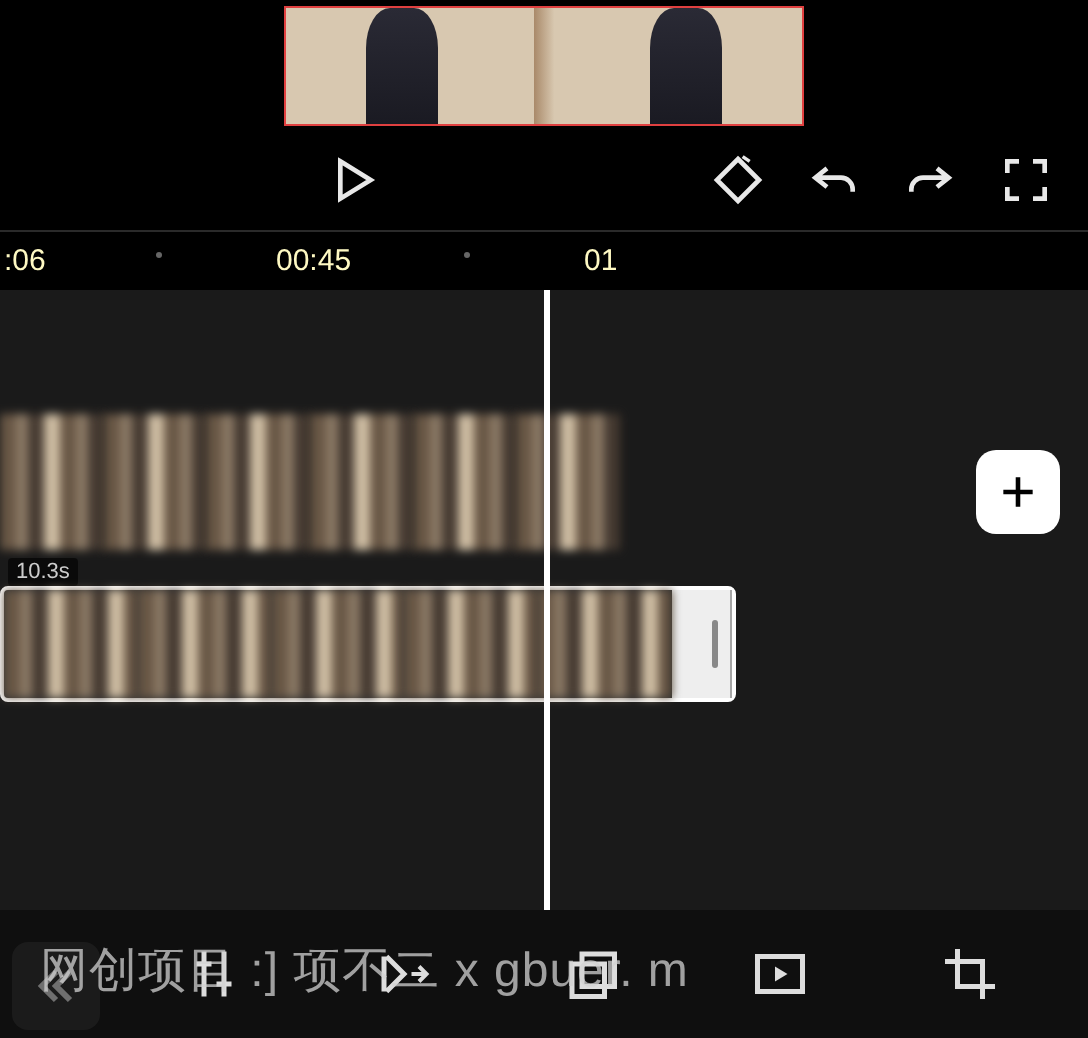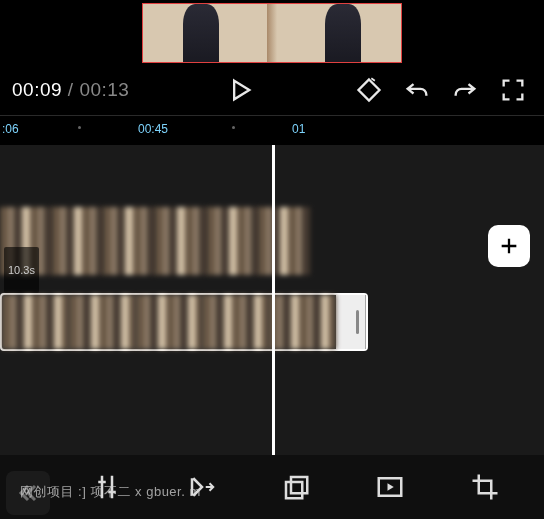--- a/index.html
+++ b/index.html
@@ -40,21 +40,21 @@
     background:#000;
   }
   .time { font-size: 19px; letter-spacing:0.5px;}
   .time .cur { color:#fff; }
   .time .sep, .time .tot { color:#888; }
   .spacer { flex:1; }
   .tbtn { width:38px; height:38px; display:flex; align-items:center; justify-content:center; cursor:pointer;}
   .tbtn svg { width:28px; height:28px; stroke:#e8e8e8; fill:none; stroke-width:2; }
   .ruler {
     height: 30px; background:#000; border-top:1px solid #2a2a2a;
-    position:relative; font-size:12px; color:#7dd3fc;
+    position:relative; font-size:15px; color:#fef9c3;
   }
   .ruler .tick { position:absolute; top:6px; }
   .ruler .dot { position:absolute; top:10px; width:3px; height:3px; background:#666; border-radius:50%;}
   .timeline {
     height: 310px;
     background:#1a1a1a;
     position:relative;
     overflow:hidden;
   }
   .playhead {
@@ -67,21 +67,21 @@
     position:absolute; left:0;
     height:68px;
     display:flex;
   }
   .track1 { top: 62px; width:310px; }
   .track2 { top: 148px; width:368px; height:58px; border:2px solid #fff; border-radius:4px; background:#333;}
   .track2 .handle { position:absolute; right:4px; top:10px; bottom:10px; width:10px; display:flex; align-items:center; justify-content:center;}
   .track2 .handle::before { content:''; width:3px; height:24px; background:#888; border-radius:2px;}
   .clip-dur {
     position:absolute; left:2px; top:-2px; transform:translateY(-100%);
-    font-size:11px; color:#ccc; background:rgba(0,0,0,0.6); padding:17px 4px; border-radius:2px;
+    font-size:11px; color:#ccc; background:rgba(0,0,0,0.6); padding:1px 4px; border-radius:2px;
   }
   .thumb {
     flex:1; min-width:0;
     background:
       repeating-linear-gradient(90deg,
         #6a5a4a 0 8px, #8a7a68 8px 14px, #4a4038 14px 22px, #c8b8a0 22px 30px);
     filter: blur(2.5px) contrast(1.1);
     border-right:1px solid rgba(0,0,0,0.3);
   }
   .add-clip {
@@ -105,38 +105,35 @@
   .back-chevron {
     position:absolute; left:6px; bottom:4px;
     width:44px; height:44px;
     background:#2e2e2e; border-radius:8px;
     display:flex; align-items:center; justify-content:center; cursor:pointer;
   }
   .back-chevron svg { width:24px; height:24px; stroke:#fff; fill:none; stroke-width:3;}
   .watermark {
     position:absolute;
     left: 20px; bottom: 18px;
-    font-size: 13px;
+    font-size: 24px;
     color: rgba(210,210,210,0.75);
     letter-spacing:0.5px;
     pointer-events:none;
     z-index:20;
   }
 </style>
 </head>
 <body>
 
 <div class="preview-area">
   <div class="preview-img"></div>
 </div>
 
 <div class="transport">
-  <div class="time">
-    <span class="cur">00:09</span><span class="sep"> / </span><span class="tot">00:13</span>
-  </div>
   <div class="spacer"></div>
   <div class="tbtn">
     <svg viewBox="0 0 24 24">
         <path d="M7 4 L20 12 L7 20 Z"></path>
       </svg>
   </div>
   <div class="spacer"></div>
   <div class="tbtn">
     <svg viewBox="0 0 24 24">
         <path d="M12 3 L21 12 L12 21 L3 12 Z"></path>

